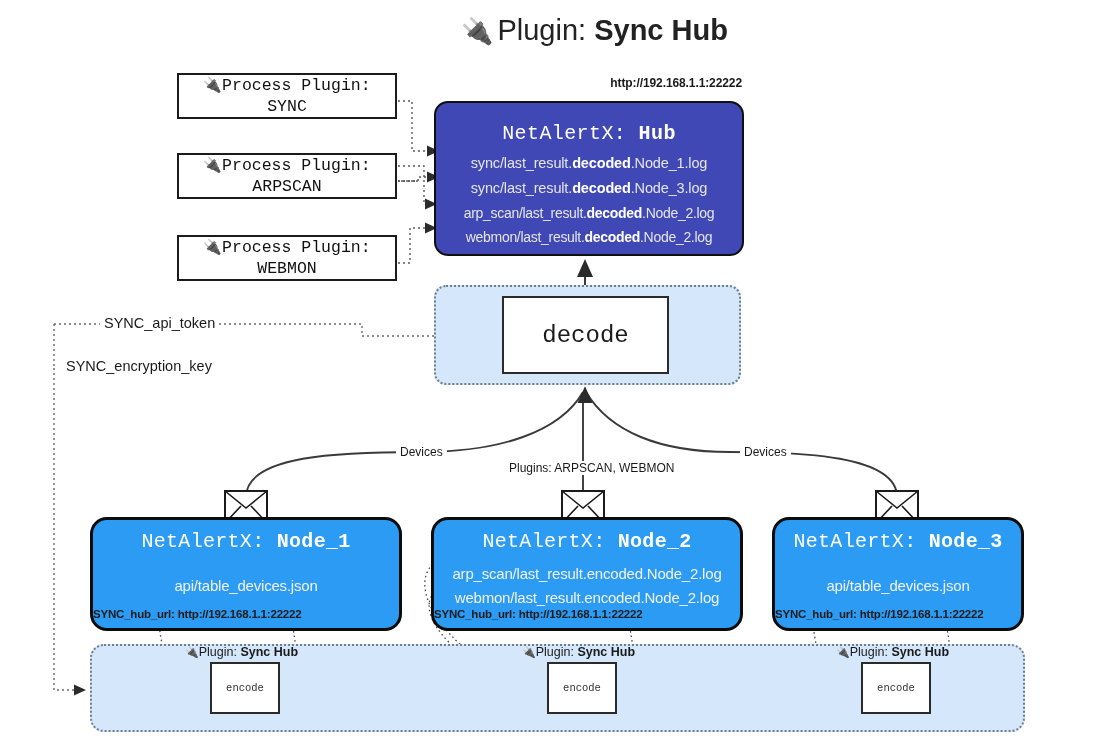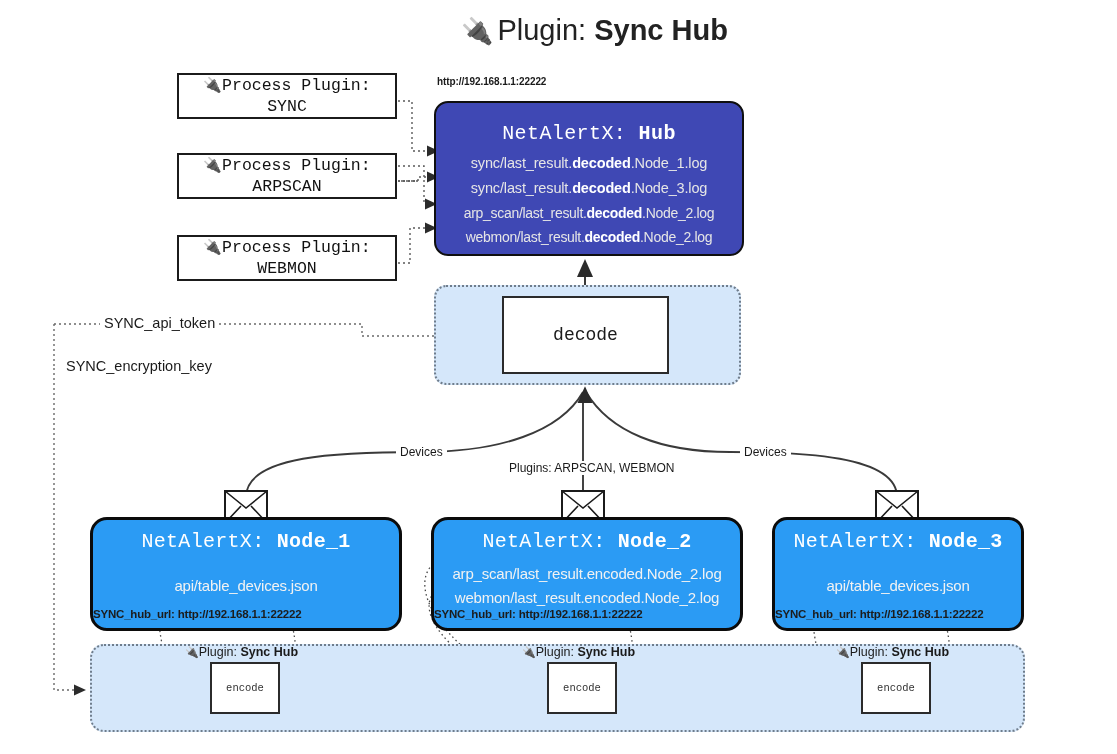--- a/index.html
+++ b/index.html
@@ -43,21 +43,21 @@
     align-items:center; justify-content:center;
     text-align:center;
   }
   .proc-box .l1 { white-space:nowrap; }
   .proc-box .l1 .plug { font-family:"DejaVu Sans", sans-serif; font-size:15px; }
   .proc-box .l2 { white-space:nowrap; }
 
   
   #hub-url {
     position:absolute; left:437px; top:76px; width:305px;
-    text-align:left; font-size:10px; font-weight:bold; color:#1a1a1a;
+    text-align:right; font-size:12px; font-weight:bold; color:#1a1a1a;
     letter-spacing:-0.1px;
   }
   #hub {
     position:absolute; left:434px; top:101px; width:310px; height:155px;
     background:#3f48b4;
     border:2.5px solid #0f0f0f;
     border-radius:14px;
     padding-top:19px;
   }
   #hub .hub-title {
@@ -79,21 +79,21 @@
     position:absolute; left:434px; top:285px; width:307px; height:100px;
     background:#d5e7fa;
     border:2px dotted #6f7d8c;
     border-radius:12px;
   }
   #decode-box {
     position:absolute; left:502px; top:296px; width:167px; height:78px;
     background:#ffffff; border:2.5px solid #2b2b2b;
     display:flex; align-items:center; justify-content:center;
     font-family:"Liberation Mono", monospace;
-    font-size:18px; color:#1b1b1b;
+    font-size:24px; color:#1b1b1b;
   }
 
   
   .node {
     position:absolute;
     background:#2b9bf4;
     border:3px solid #0b0b0b;
     border-radius:17px;
     padding-top:10px;
   }
@@ -107,21 +107,21 @@
     font-size:15px; color:#f2f2f2; text-align:center;
     line-height:1.62; white-space:nowrap; letter-spacing:-0.2px;
   }
   .node .n-foot {
     position:absolute; left:0; bottom:8px; width:100%;
     text-align:left; font-size:11.5px; font-weight:bold;
     color:#1c1c1c; letter-spacing:-0.2px; white-space:nowrap;
   }
   #node1 { left:90px; top:517px; width:312px; height:114px; }
   #node2 { left:431px; top:517px; width:312px; height:114px; }
-  #node3 { left:772px; top:517px; width:252px; height:114px;border-radius:15px; }
+  #node3 { left:772px; top:517px; width:252px; height:114px; }
   #node1 .n-body { margin-top:21px; }
   #node3 .n-body { margin-top:21px; }
   #node2 .n-body { margin-top:9px; }
 
   
   #encode-band {
     position:absolute; left:90px; top:644px; width:935px; height:88px;
     background:#d5e7fa; border:2px dotted #6f7d8c; border-radius:14px;
   }
   .enc-label {

